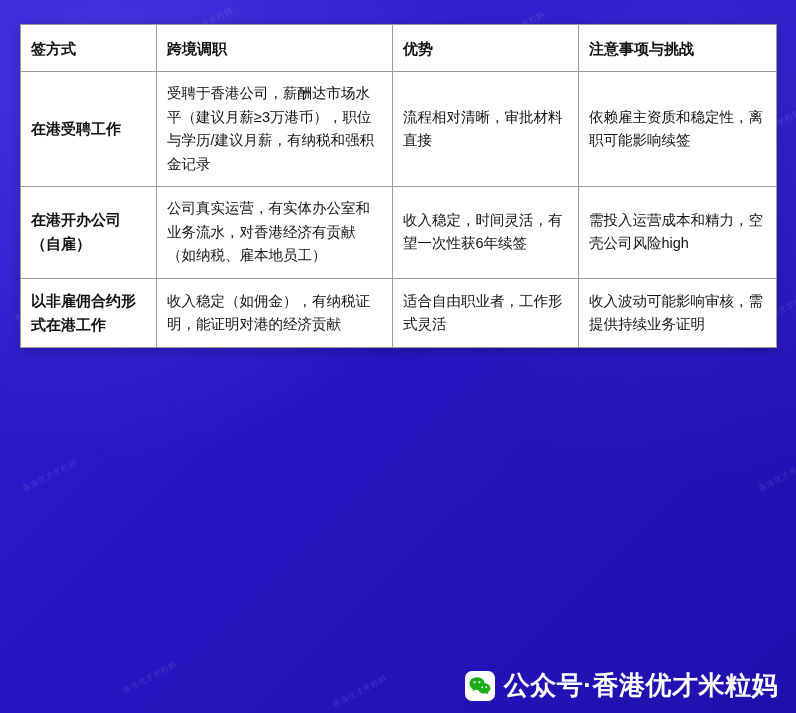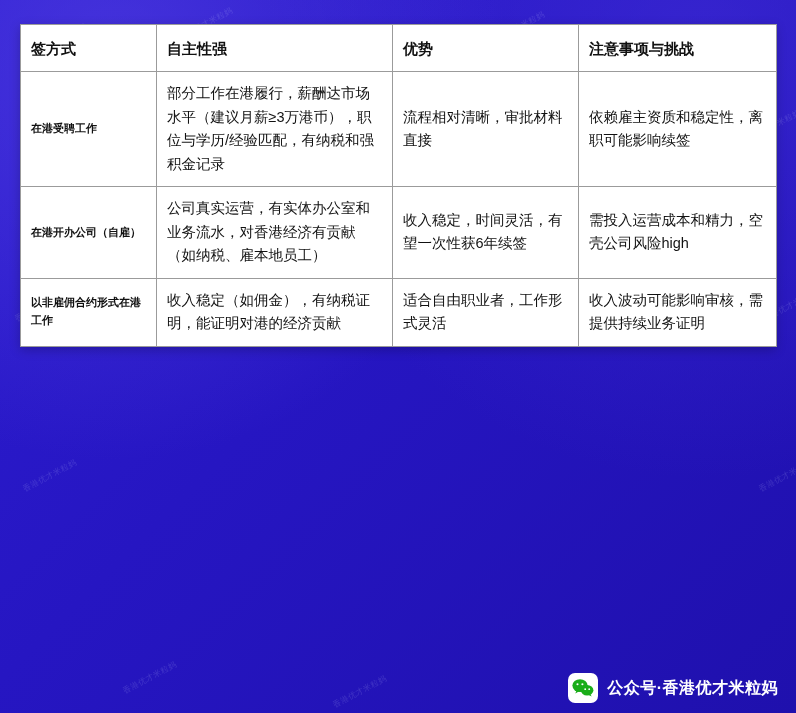--- a/index.html
+++ b/index.html
@@ -87,21 +87,21 @@
     color: #111111;
   }
   table.matrix th {
     font-weight: bold;
     text-align: left;
     font-size: 15px;
     padding-top: 12px;
   }
   table.matrix td.rowhead {
     font-weight: bold;
-    font-size: 11px;
+    font-size: 15px;
   }
   col.c1 { width: 136px; }
   col.c2 { width: 236px; }
   col.c3 { width: 186px; }
   col.c4 { width: 198px; }
   .footer {
     position: absolute;
     right: 18px;
     bottom: 10px;
     display: flex;
@@ -112,21 +112,21 @@
     width: 30px;
     height: 30px;
     border-radius: 7px;
     background: #ffffff;
     display: flex;
     align-items: center;
     justify-content: center;
   }
   .wechat-badge svg { display: block; }
   .footer-text {
-    font-size: 16px;
+    font-size: 26px;
     font-weight: bold;
     color: #ffffff;
     letter-spacing: 0.5px;
   }
 </style>
 </head>
 <body>
 
 <div class="poster">
 
@@ -151,29 +151,29 @@
     <table class="matrix">
       <colgroup>
         <col class="c1">
           <col class="c2">
           <col class="c3">
           <col class="c4">
       </colgroup>
       <thead>
         <tr>
           <th>签方式</th>
-          <th>自主性强</th>
+          <th>跨境调职</th>
           <th>优势</th>
           <th>注意事项与挑战</th>
         </tr>
       </thead>
       <tbody>
         <tr>
           <td class="rowhead">在港受聘工作</td>
-          <td>部分工作在港履行，薪酬达市场水平（建议月薪≥3万港币），职位与学历/经验匹配，有纳税和强积金记录</td>
+          <td>受聘于香港公司，薪酬达市场水平（建议月薪≥3万港币），职位与学历/建议月薪，有纳税和强积金记录</td>
           <td>流程相对清晰，审批材料直接</td>
           <td>依赖雇主资质和稳定性，离职可能影响续签</td>
         </tr>
         <tr>
           <td class="rowhead">在港开办公司（自雇）</td>
           <td>公司真实运营，有实体办公室和业务流水，对香港经济有贡献（如纳税、雇本地员工）</td>
           <td>收入稳定，时间灵活，有望一次性获6年续签</td>
           <td>需投入运营成本和精力，空壳公司风险high</td>
         </tr>
         <tr>

